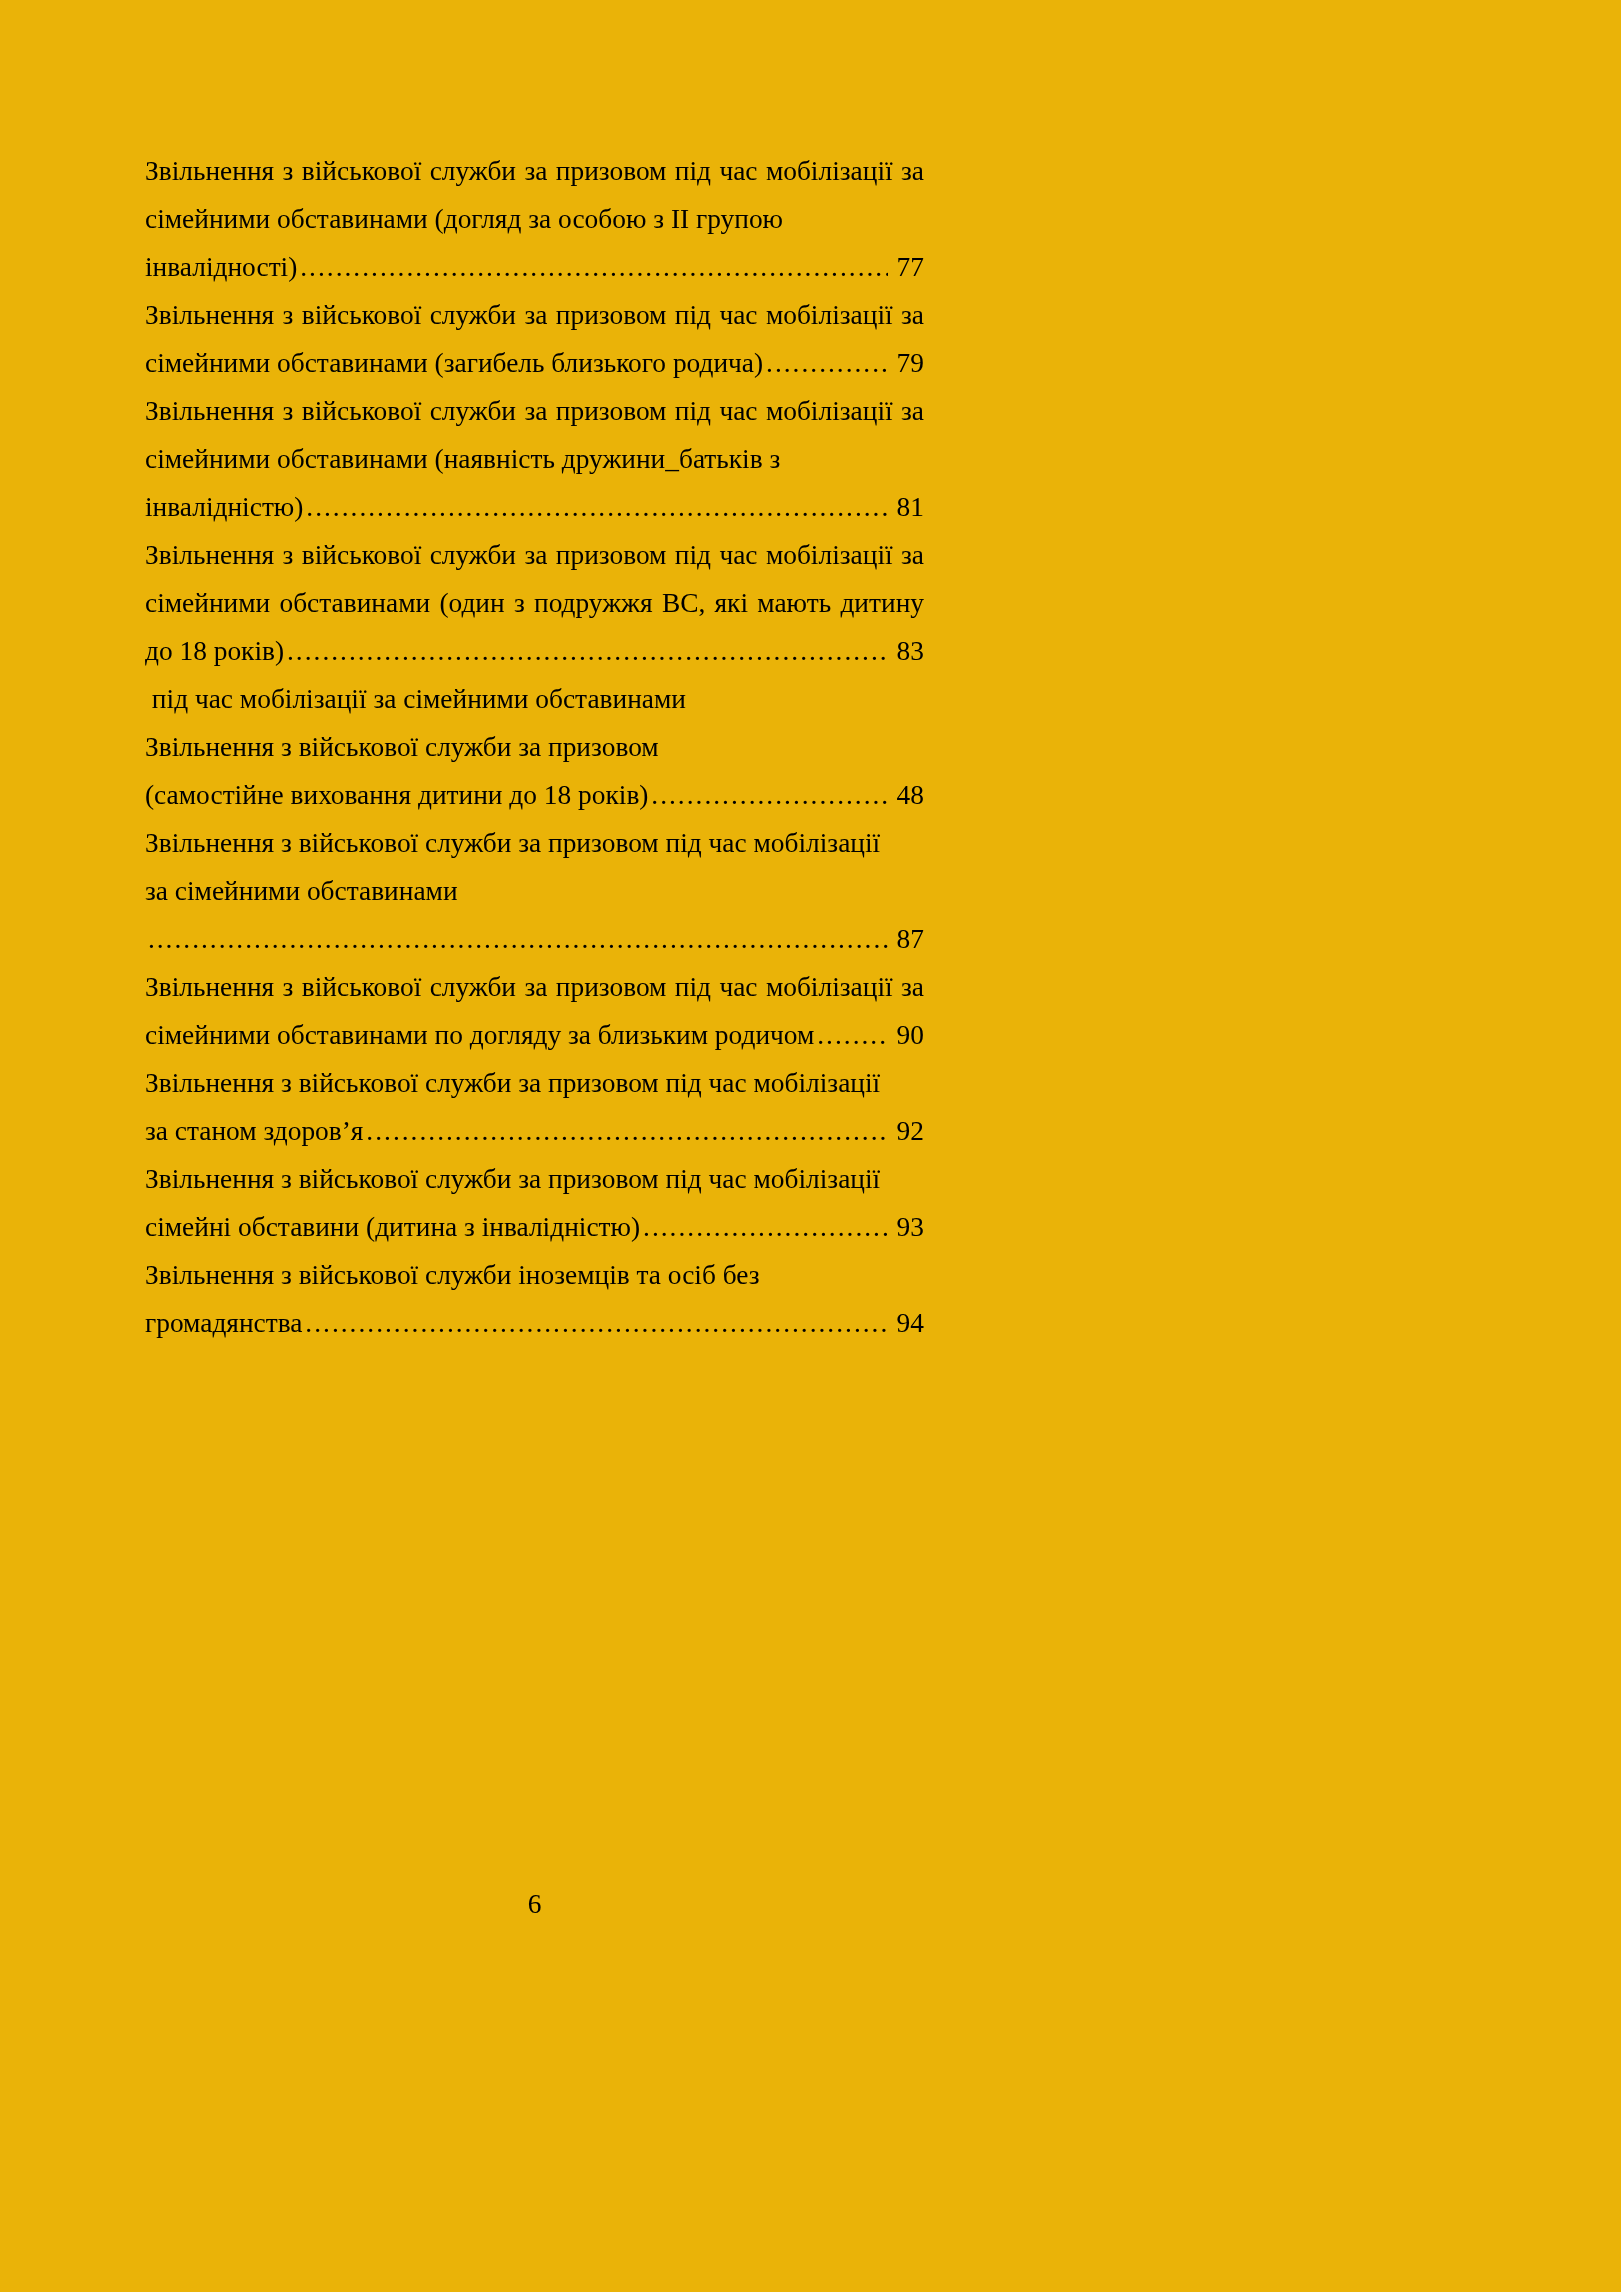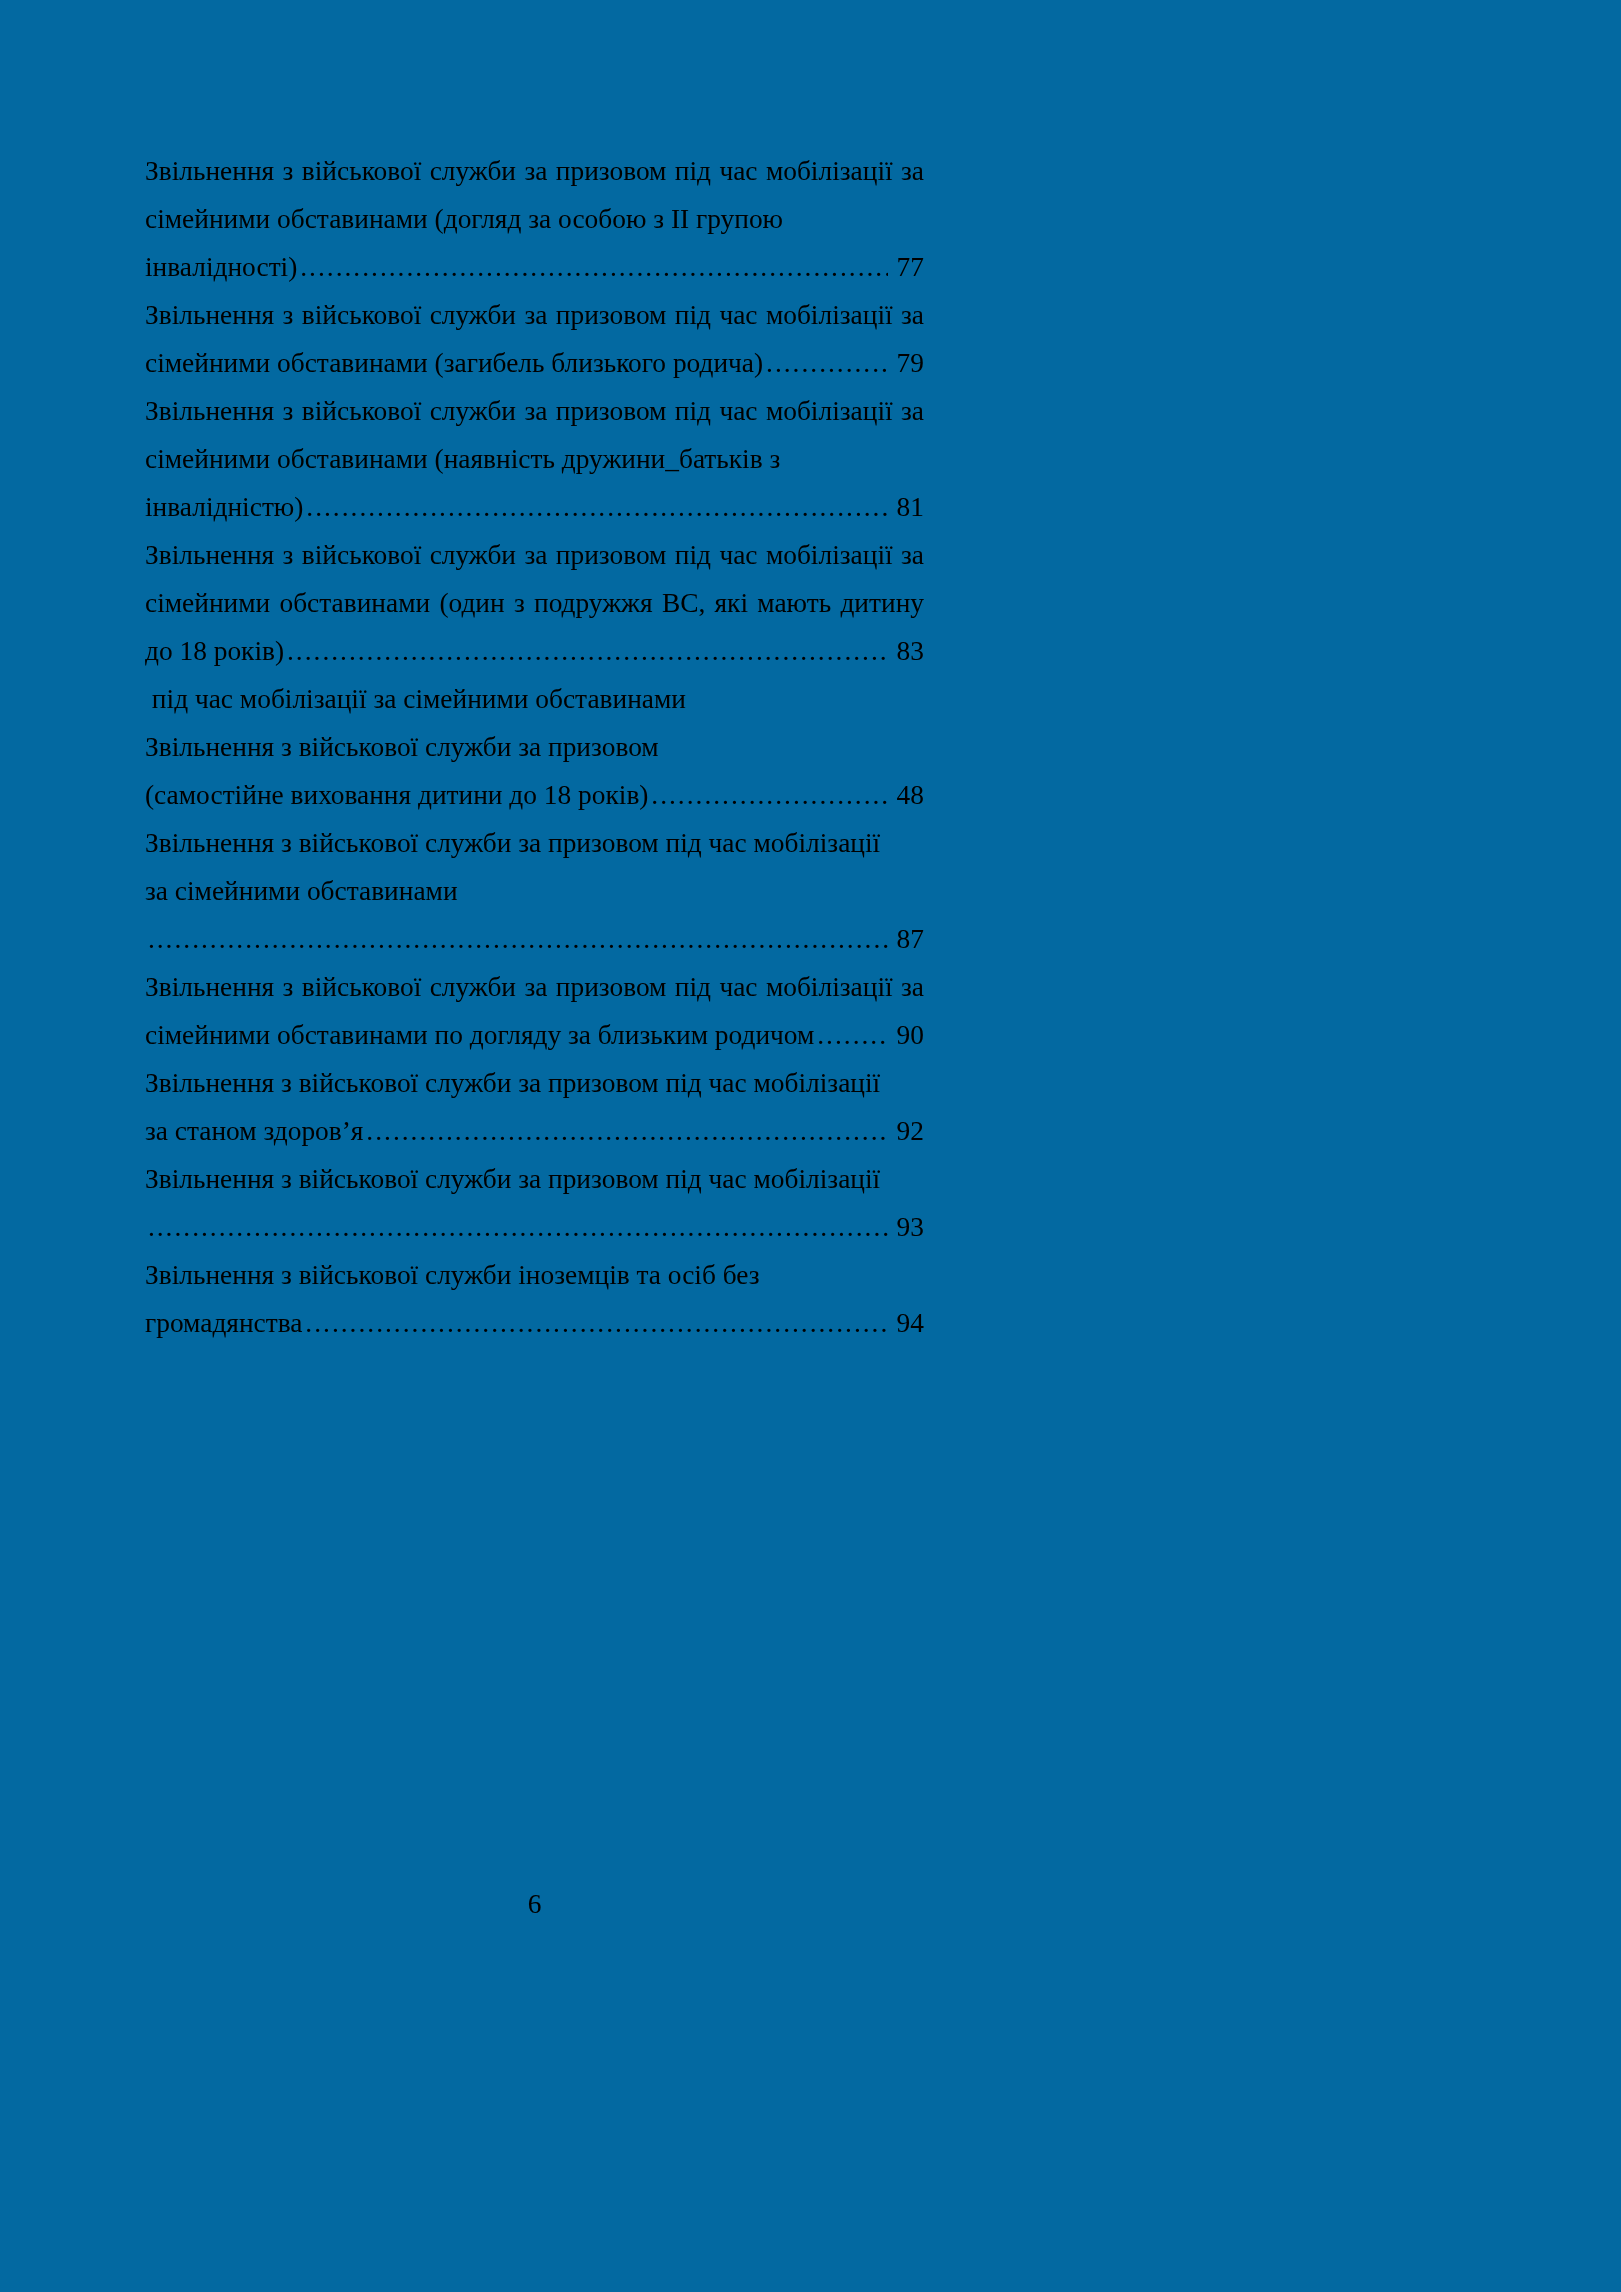--- a/index.html
+++ b/index.html
@@ -4,21 +4,21 @@
 <style>
   html, body {
     margin: 0;
     padding: 0;
     background: #ffffff;
   }
   .page {
     position: relative;
     width: 1621px;
     height: 2293px;
-    background: #0369a1;
+    background: #eab308;
     color: #000000;
     font-family: "Liberation Serif", "DejaVu Serif", serif;
     overflow: hidden;
   }
   .toc {
     position: absolute;
     left: 145px;
     top: 147px;
     width: 779px;
     font-size: 27.4px;
@@ -98,21 +98,21 @@
       <div class="entry">
         <div class="line just">Звільнення з військової служби за призовом під час мобілізації за</div>
         <div class="line leader-line"><span class="t">сімейними обставинами по догляду за близьким родичом</span><span class="leader">........................................................................................................................................................................................................</span><span class="pg">90</span></div>
       </div>
       <div class="entry">
         <div class="line">Звільнення з військової служби за призовом під час мобілізації</div>
         <div class="line leader-line"><span class="t">за станом здоров’я</span><span class="leader">........................................................................................................................................................................................................</span><span class="pg">92</span></div>
       </div>
       <div class="entry">
         <div class="line">Звільнення з військової служби за призовом під час мобілізації</div>
-        <div class="line leader-line"><span class="leader">........................................................................................................................................................................................................</span><span class="pg">93</span></div>
+        <div class="line leader-line"><span class="t">сімейні обставини (дитина з інвалідністю)</span><span class="leader">........................................................................................................................................................................................................</span><span class="pg">93</span></div>
       </div>
       <div class="entry">
         <div class="line">Звільнення з військової служби іноземців та осіб без</div>
         <div class="line leader-line"><span class="t">громадянства</span><span class="leader">........................................................................................................................................................................................................</span><span class="pg">94</span></div>
       </div>
     </div>
   <div class="footer">6</div>
 </div>
 
 

